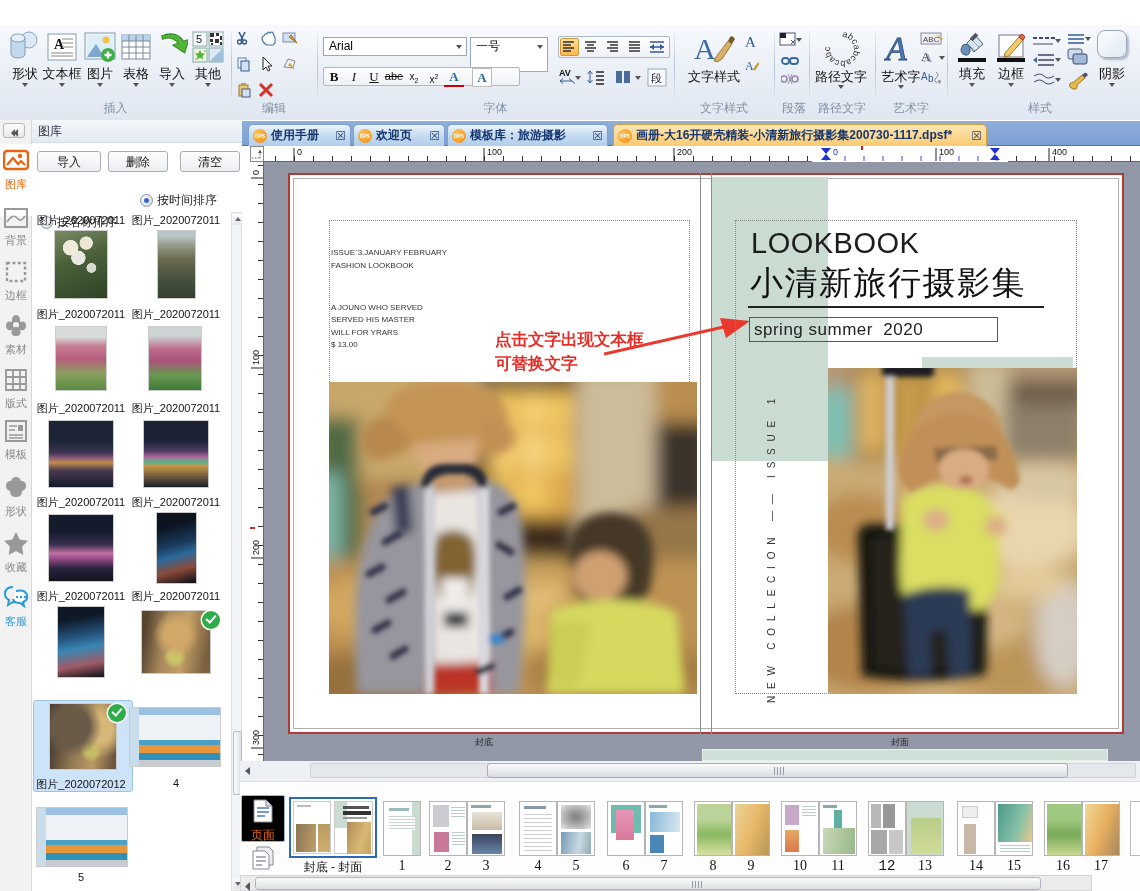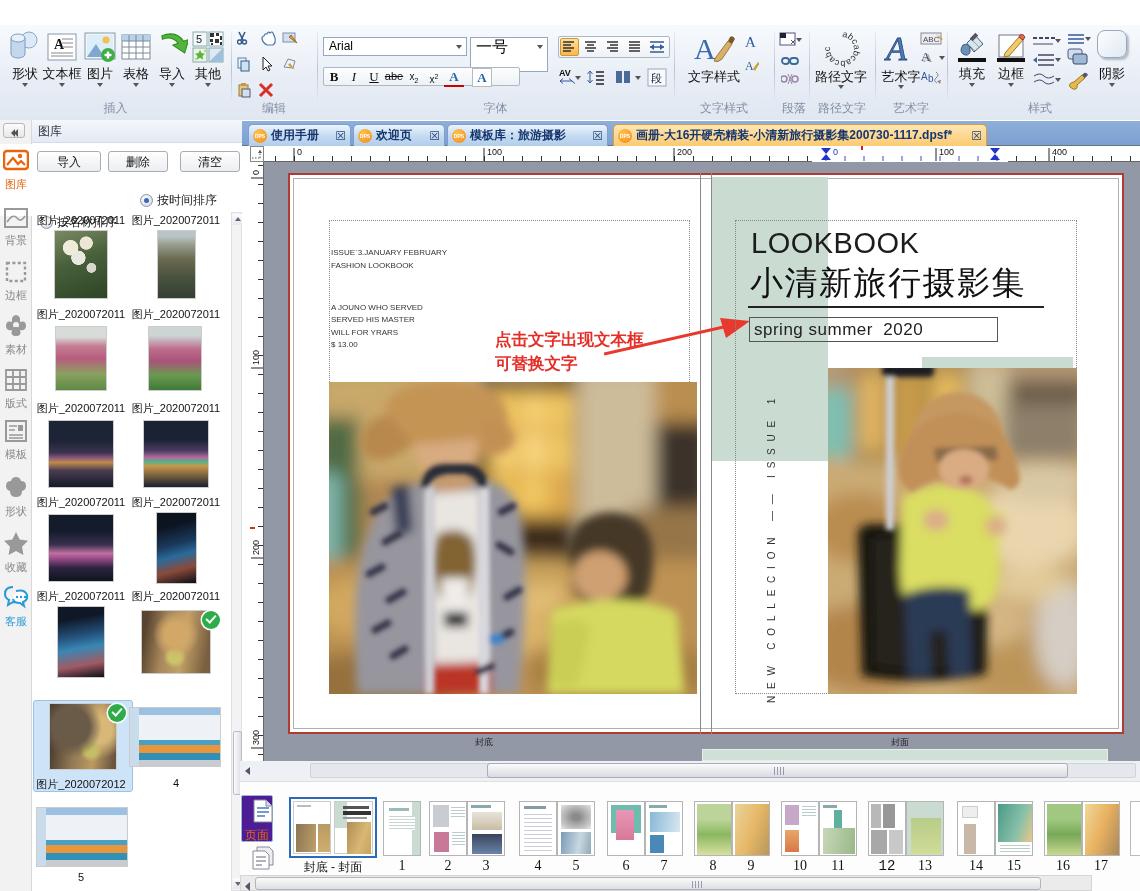--- a/index.html
+++ b/index.html
@@ -135,21 +135,21 @@
             <rect x="5" y="6" width="8" height="8" fill="#cfe0f0" stroke="#557"></rect>
           </g>
       <g transform="translate(22,52)">
             <path d="M1 1 L13 13 M13 1 L1 13" stroke="#d93025" stroke-width="3"></path>
           </g>
     </svg></div>
     <div class="glabel" style="left:237px;width:74px;">编辑</div>
     <div class="gdiv" style="left:317px;"></div>
 
     <div class="abs" style="left:323px;top:12px;width:144px;height:19px;background:#fff;border:1px solid #97a8bc;font-size:12px;line-height:17px;padding-left:5px;">Arial<span style="position:absolute;right:4px;top:7px;width:0;height:0;border-left:3px solid transparent;border-right:3px solid transparent;border-top:4px solid #555;"></span></div>
-    <div class="abs" style="left:470px;top:12px;width:78px;height:35px;background:#fff;border:1px solid #97a8bc;font-size:16px;line-height:17px;padding-left:5px;">一号<span style="position:absolute;right:4px;top:7px;width:0;height:0;border-left:3px solid transparent;border-right:3px solid transparent;border-top:4px solid #555;"></span></div>
+    <div class="abs" style="left:470px;top:12px;width:78px;height:35px;background:#fff;border:1px solid #97a8bc;font-size:12px;line-height:17px;padding-left:5px;">一号<span style="position:absolute;right:4px;top:7px;width:0;height:0;border-left:3px solid transparent;border-right:3px solid transparent;border-top:4px solid #555;"></span></div>
     <div class="abs" style="left:323px;top:42px;width:197px;height:19px;background:linear-gradient(#fdfdfd,#eef2f6);border:1px solid #aab8c8;border-radius:2px;">
       <span class="fbt" style="font-weight:bold;font-family:'Liberation Serif';">B</span><span class="fbt" style="font-style:italic;font-family:'Liberation Serif';">I</span><span class="fbt" style="text-decoration:underline;font-family:'Liberation Serif';">U</span><span class="fbt" style="text-decoration:line-through;font-size:11px;">abe</span><span class="fbt" style="font-size:10px;">x<sub style="font-size:7px;">2</sub></span><span class="fbt" style="font-size:10px;">x<sup style="font-size:7px;">2</sup></span><span class="fbt" style="color:#26a;border-bottom:2px solid #c00;font-family:'Liberation Serif';font-weight:bold;">A</span><span style="display:inline-block;width:8px;"></span><span class="fbt" style="color:#26a;font-family:'Liberation Serif';font-weight:bold;border:1px solid #bbb;background:#fff;">A</span>
     </div>
     <div class="abs" style="left:558px;top:11px;width:112px;height:22px;background:linear-gradient(#fdfdfd,#eef2f6);border:1px solid #aab8c8;border-radius:2px;"></div>
     <div class="abs" style="left:560px;top:13px;width:19px;height:18px;background:linear-gradient(#ffdf9a,#fcb64b);border:1px solid #c89a3c;border-radius:2px;"><svg width="17" height="16" viewBox="0 0 17 16">
           <path d="M2 3h11M2 6h8M2 9h11M2 12h8" stroke="#333" stroke-width="1.6"></path>
         </svg></div>
     <div class="abs" style="left:582px;top:14px;"><svg width="17" height="16" viewBox="0 0 17 16">
           <path d="M3 3h11M5 6h7M3 9h11M5 12h7" stroke="#333" stroke-width="1.6"></path>
         </svg></div>
@@ -618,21 +618,21 @@
         </svg></div>
     <div class="abs" style="left:70px;top:2px;right:4px;height:15px;background:#e4e7ec;border:1px solid #d0d4da;border-radius:2px;"></div>
     <div class="abs" style="left:247px;top:2px;width:581px;height:15px;background:linear-gradient(#fbfbfc,#d8dbe1);border:1px solid #a8adb6;border-radius:3px;">
         <span style="position:absolute;left:286px;top:3px;width:10px;height:8px;background:repeating-linear-gradient(90deg,#99a 0 1px,transparent 1px 3px);"></span>
       </div>
     <div class="abs" style="left:510px;top:22px;width:10px;height:5px;"><svg width="10" height="5">
           <path d="M1 0 h8 l-4 4z" fill="#667"></path>
         </svg></div>
   </div>
   <div id="bottom" class="abs" style="left:240px;top:781px;width:900px;height:110px;background:#fdfdfd;border-top:1px solid #e0e0e0;">
-    <div class="abs" style="left:1px;top:13px;width:32px;height:47px;background:#4c1d95;border:1px solid #9ab4d2;border-radius:2px;">
+    <div class="abs" style="left:1px;top:13px;width:44px;height:47px;background:#000000;border:1px solid #9ab4d2;border-radius:2px;">
       <svg width="22" height="24" style="margin:3px 10px 0;">
           <path d="M2 1 h12 l6 6 v16 h-18z" fill="#fff" stroke="#889"></path>
           <path d="M14 1 l0 6 l6 0" fill="#dde" stroke="#889"></path>
           <path d="M5 9 h12 M5 13 h12 M5 17 h8" stroke="#4a7ab8" stroke-width="1.6"></path>
         </svg>
       <div style="text-align:center;font-size:12px;color:#e8650d;">页面</div>
     </div>
     <div class="abs" style="left:1px;top:62px;width:44px;height:46px;">
       <svg width="24" height="24" style="margin:2px 10px 0;">
           <path d="M6 1 h12 l4 4 v14 h-16z" fill="#eee" stroke="#889"></path>

